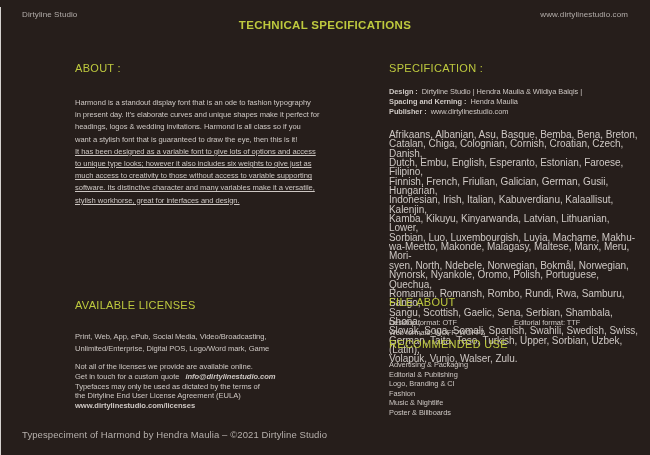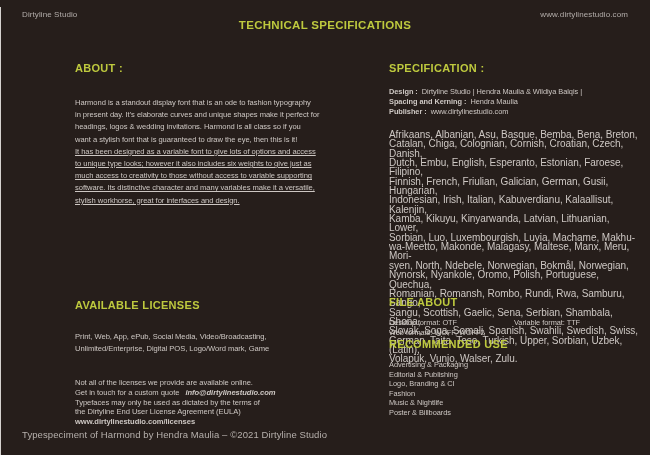--- a/index.html
+++ b/index.html
@@ -8,31 +8,31 @@
     background:#261e1b;
     font-family:"Liberation Sans", sans-serif;
     -webkit-font-smoothing:antialiased;
   }
   .edge-line{position:absolute;left:0;top:7px;bottom:0;width:1px;background:#f5f2ee;opacity:.85;}
   
   .hdr-brand{position:absolute;left:22px;top:10px;font-size:8px;color:#b3adaa;letter-spacing:.1px;}
   .hdr-title{position:absolute;left:0;right:0;top:19px;text-align:center;font-size:11.5px;font-weight:bold;color:#bec93e;letter-spacing:.3px;}
   .hdr-site{position:absolute;right:22px;top:10px;font-size:8px;color:#b3adaa;letter-spacing:.1px;}
   
-  .sec-h{font-size:11px;font-weight:bold;color:#bec93e;letter-spacing:.3px;}
+  .sec-h{font-size:11px;font-weight:normal;color:#bec93e;letter-spacing:.3px;}
   
   .copy{font-size:7.6px;line-height:12.2px;color:#cdc7c3;white-space:pre-line;letter-spacing:-.05px;}
   .copy + .copy{margin-top:11px;text-decoration:underline;}
   
   .about{position:absolute;left:75px;top:62px;width:312px;}
   .about .copy{margin-top:0;}
   .about .sec-h{margin-bottom:23px;}
   .licenses{position:absolute;left:75px;top:299px;width:312px;}
   .licenses .sec-h{margin-bottom:20px;}
-  .lic-note{font-size:7.6px;line-height:9.6px;color:#cdc7c3;letter-spacing:-.05px;margin-top:23px;}
+  .lic-note{font-size:7.6px;line-height:9.6px;color:#cdc7c3;letter-spacing:-.05px;margin-top:7px;}
   .lic-note .em{font-weight:bold;font-style:italic;margin-left:6px;}
   .lic-note .lnk{font-weight:bold;}
   .spec{position:absolute;left:389px;top:62px;width:252px;}
   .spec .sec-h{margin-bottom:13px;}
   .spec-row{font-size:7.4px;line-height:10px;color:#cdc7c3;letter-spacing:-.05px;}
   .spec-row .lbl{font-weight:bold;margin-right:4px;}
   .langs{position:absolute;left:389px;top:130px;width:252px;}
   .langs .sec-h{margin-bottom:11px;}
   .langs .copy{font-size:10px;line-height:9.35px;}
   .fileformat{position:absolute;left:389px;top:296px;width:252px;}
@@ -111,21 +111,21 @@
 Slovak, Soga, Somali, Spanish, Swahili, Swedish, Swiss,
 German, Taita, Teso, Turkish, Upper, Sorbian, Uzbek, (Latin),
 Volapük, Vunjo, Walser, Zulu.</div>
 </div>
 
 <div class="fileformat">
   <div class="sec-h">FILE ABOUT</div>
   <div class="ff-grid">
     <div class="ff-row1">
       <span class="c1">Desktop format: OTF</span>
-      <span>Variable format: TTF</span>
+      <span>Editorial format: TTF</span>
     </div>
     <div>Web formats: WOFF, WOFF2</div>
   </div>
 </div>
 
 <div class="recuse">
   <div class="sec-h">RECOMMENDED USE</div>
   <div class="ru-item">Advertising &amp; Packaging</div>
   <div class="ru-item">Editorial &amp; Publishing</div>
   <div class="ru-item">Logo, Branding &amp; CI</div>

